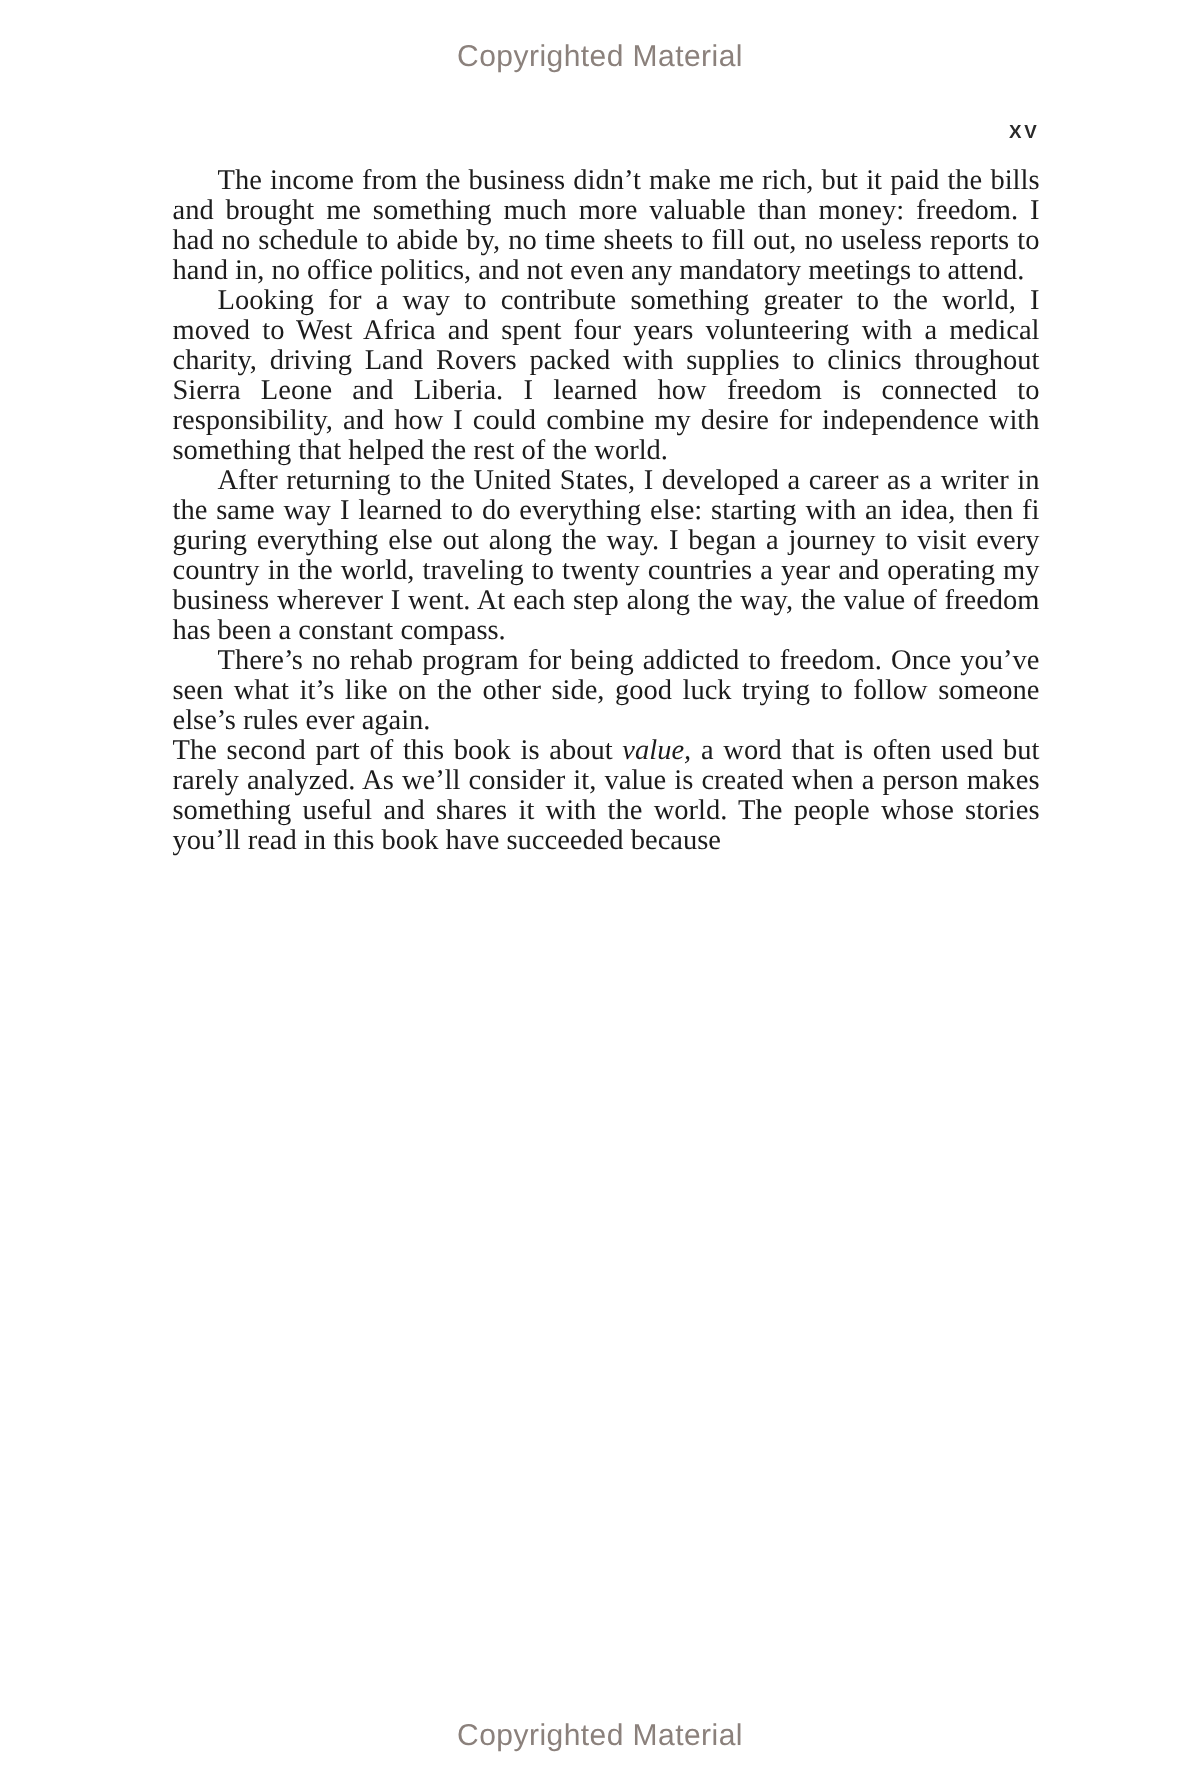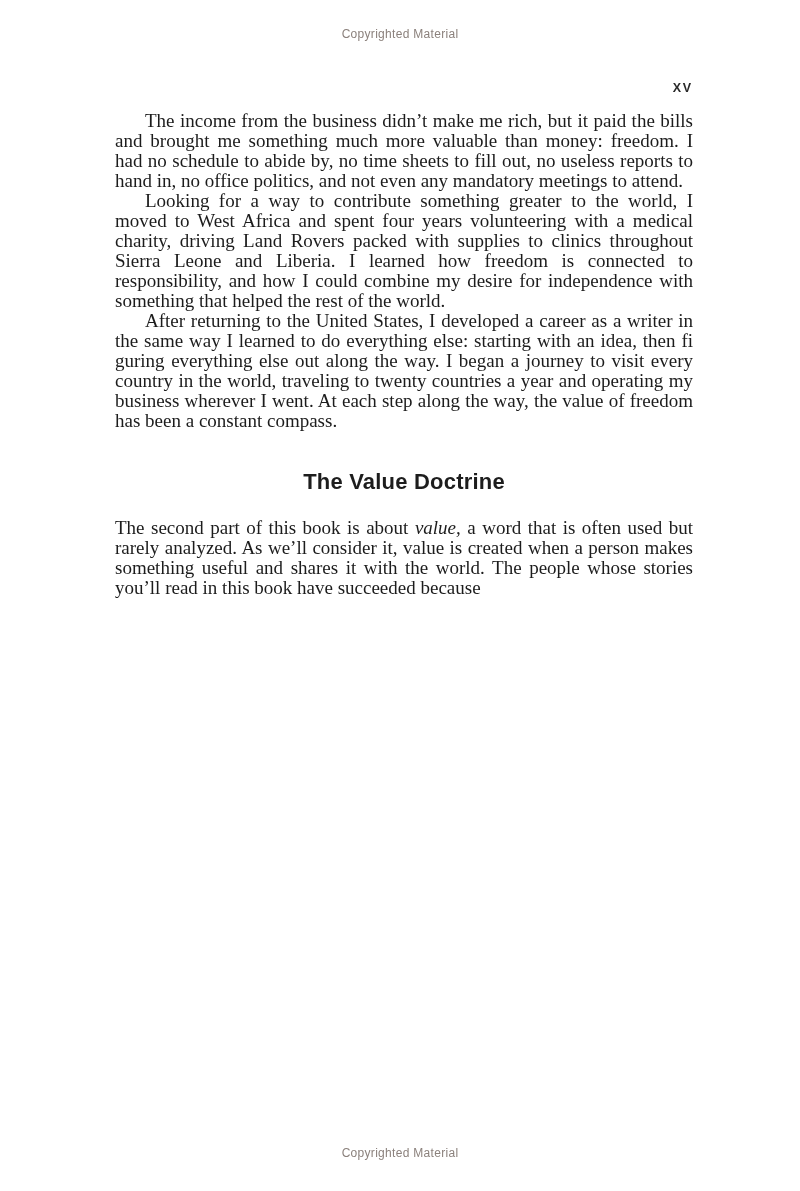--- a/index.html
+++ b/index.html
@@ -15,21 +15,21 @@
     overflow: hidden;
     font-family: "Liberation Serif", serif;
     color: #1c1c1c;
   }
   .copyright {
     position: absolute;
     left: 0;
     width: 100%;
     text-align: center;
     font-family: "Liberation Sans", sans-serif;
-    font-size: 12px;
+    font-size: 20px;
     font-weight: 500;
     letter-spacing: 0.3px;
     color: #8b817c;
   }
   .copyright.top { top: 27px; }
   .copyright.bottom { top: 1146px; }
 
   .running-header {
     position: absolute;
     top: 69px;
@@ -96,21 +96,21 @@
   <div class="copyright top">Copyrighted Material</div>
 
   <div class="running-header">
     <span class="page-number">XV</span>
   </div>
 
   <div class="text-block">
     <p class="indent">The income from the business didn’t make me rich, but it paid the bills and brought me something much more valuable than money: freedom. I had no schedule to abide by, no time sheets to fill out, no useless reports to hand in, no office politics, and not even any mandatory meetings to attend.</p>
     <p class="indent">Looking for a way to contribute something greater to the world, I moved to West Africa and spent four years volunteering with a medical charity, driving Land Rovers packed with supplies to clinics throughout Sierra Leone and Liberia. I learned how freedom is connected to responsibility, and how I could combine my desire for independence with something that helped the rest of the world.</p>
     <p class="indent">After returning to the United States, I developed a career as a writer in the same way I learned to do everything else: starting with an idea, then fi guring everything else out along the way. I began a journey to visit every country in the world, traveling to twenty countries a year and operating my business wherever I went. At each step along the way, the value of freedom has been a constant compass.</p>
+    <p class="indent">There’s no rehab program for being addicted to freedom. Once you’ve seen what it’s like on the other side, good luck trying to follow someone else’s rules ever again.</p>
 
-    <h2 class="section-heading">The Value Doctrine</h2>
 
     <p class="no-indent"><span>The second part of this book is about </span><em class="italic-term">value,</em><span> a word that is often used but rarely analyzed. As we’ll consider it, value is created when a person makes something useful and shares it with the world. The people whose stories you’ll read in this book have succeeded because</span></p>
   </div>
 
   <div class="copyright bottom">Copyrighted Material</div>
 
 </div>
 
 </body></html>

